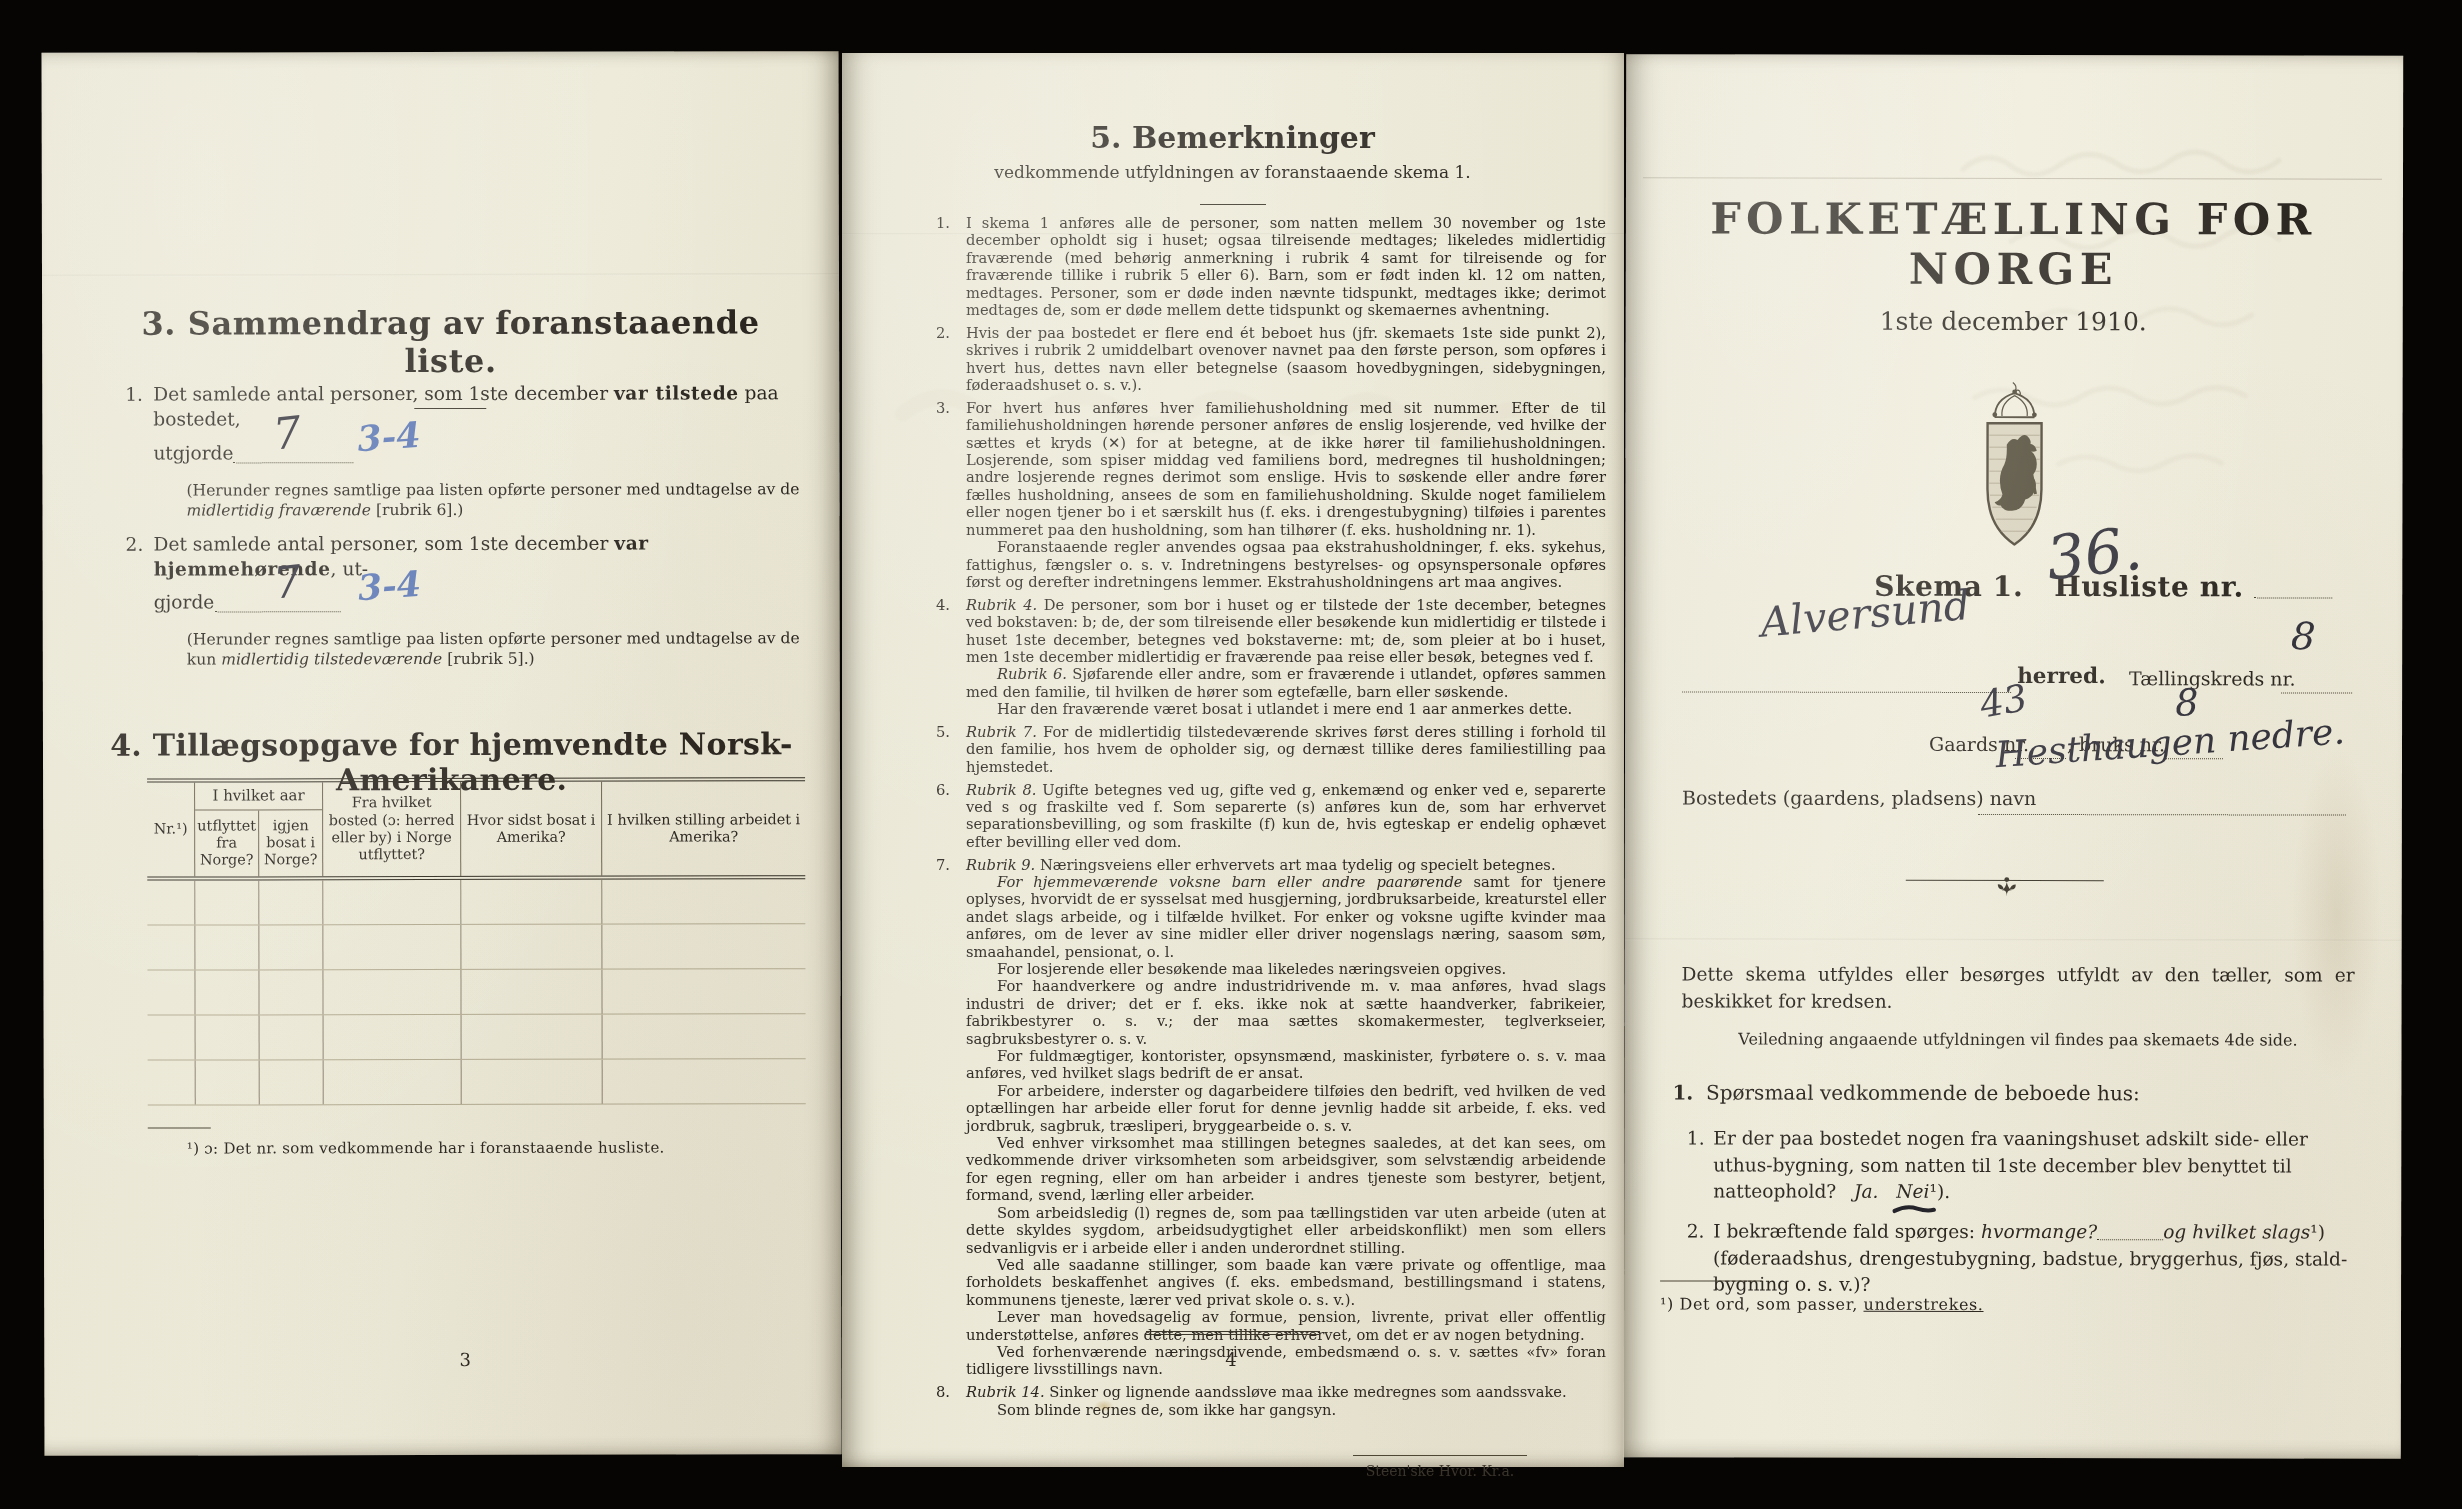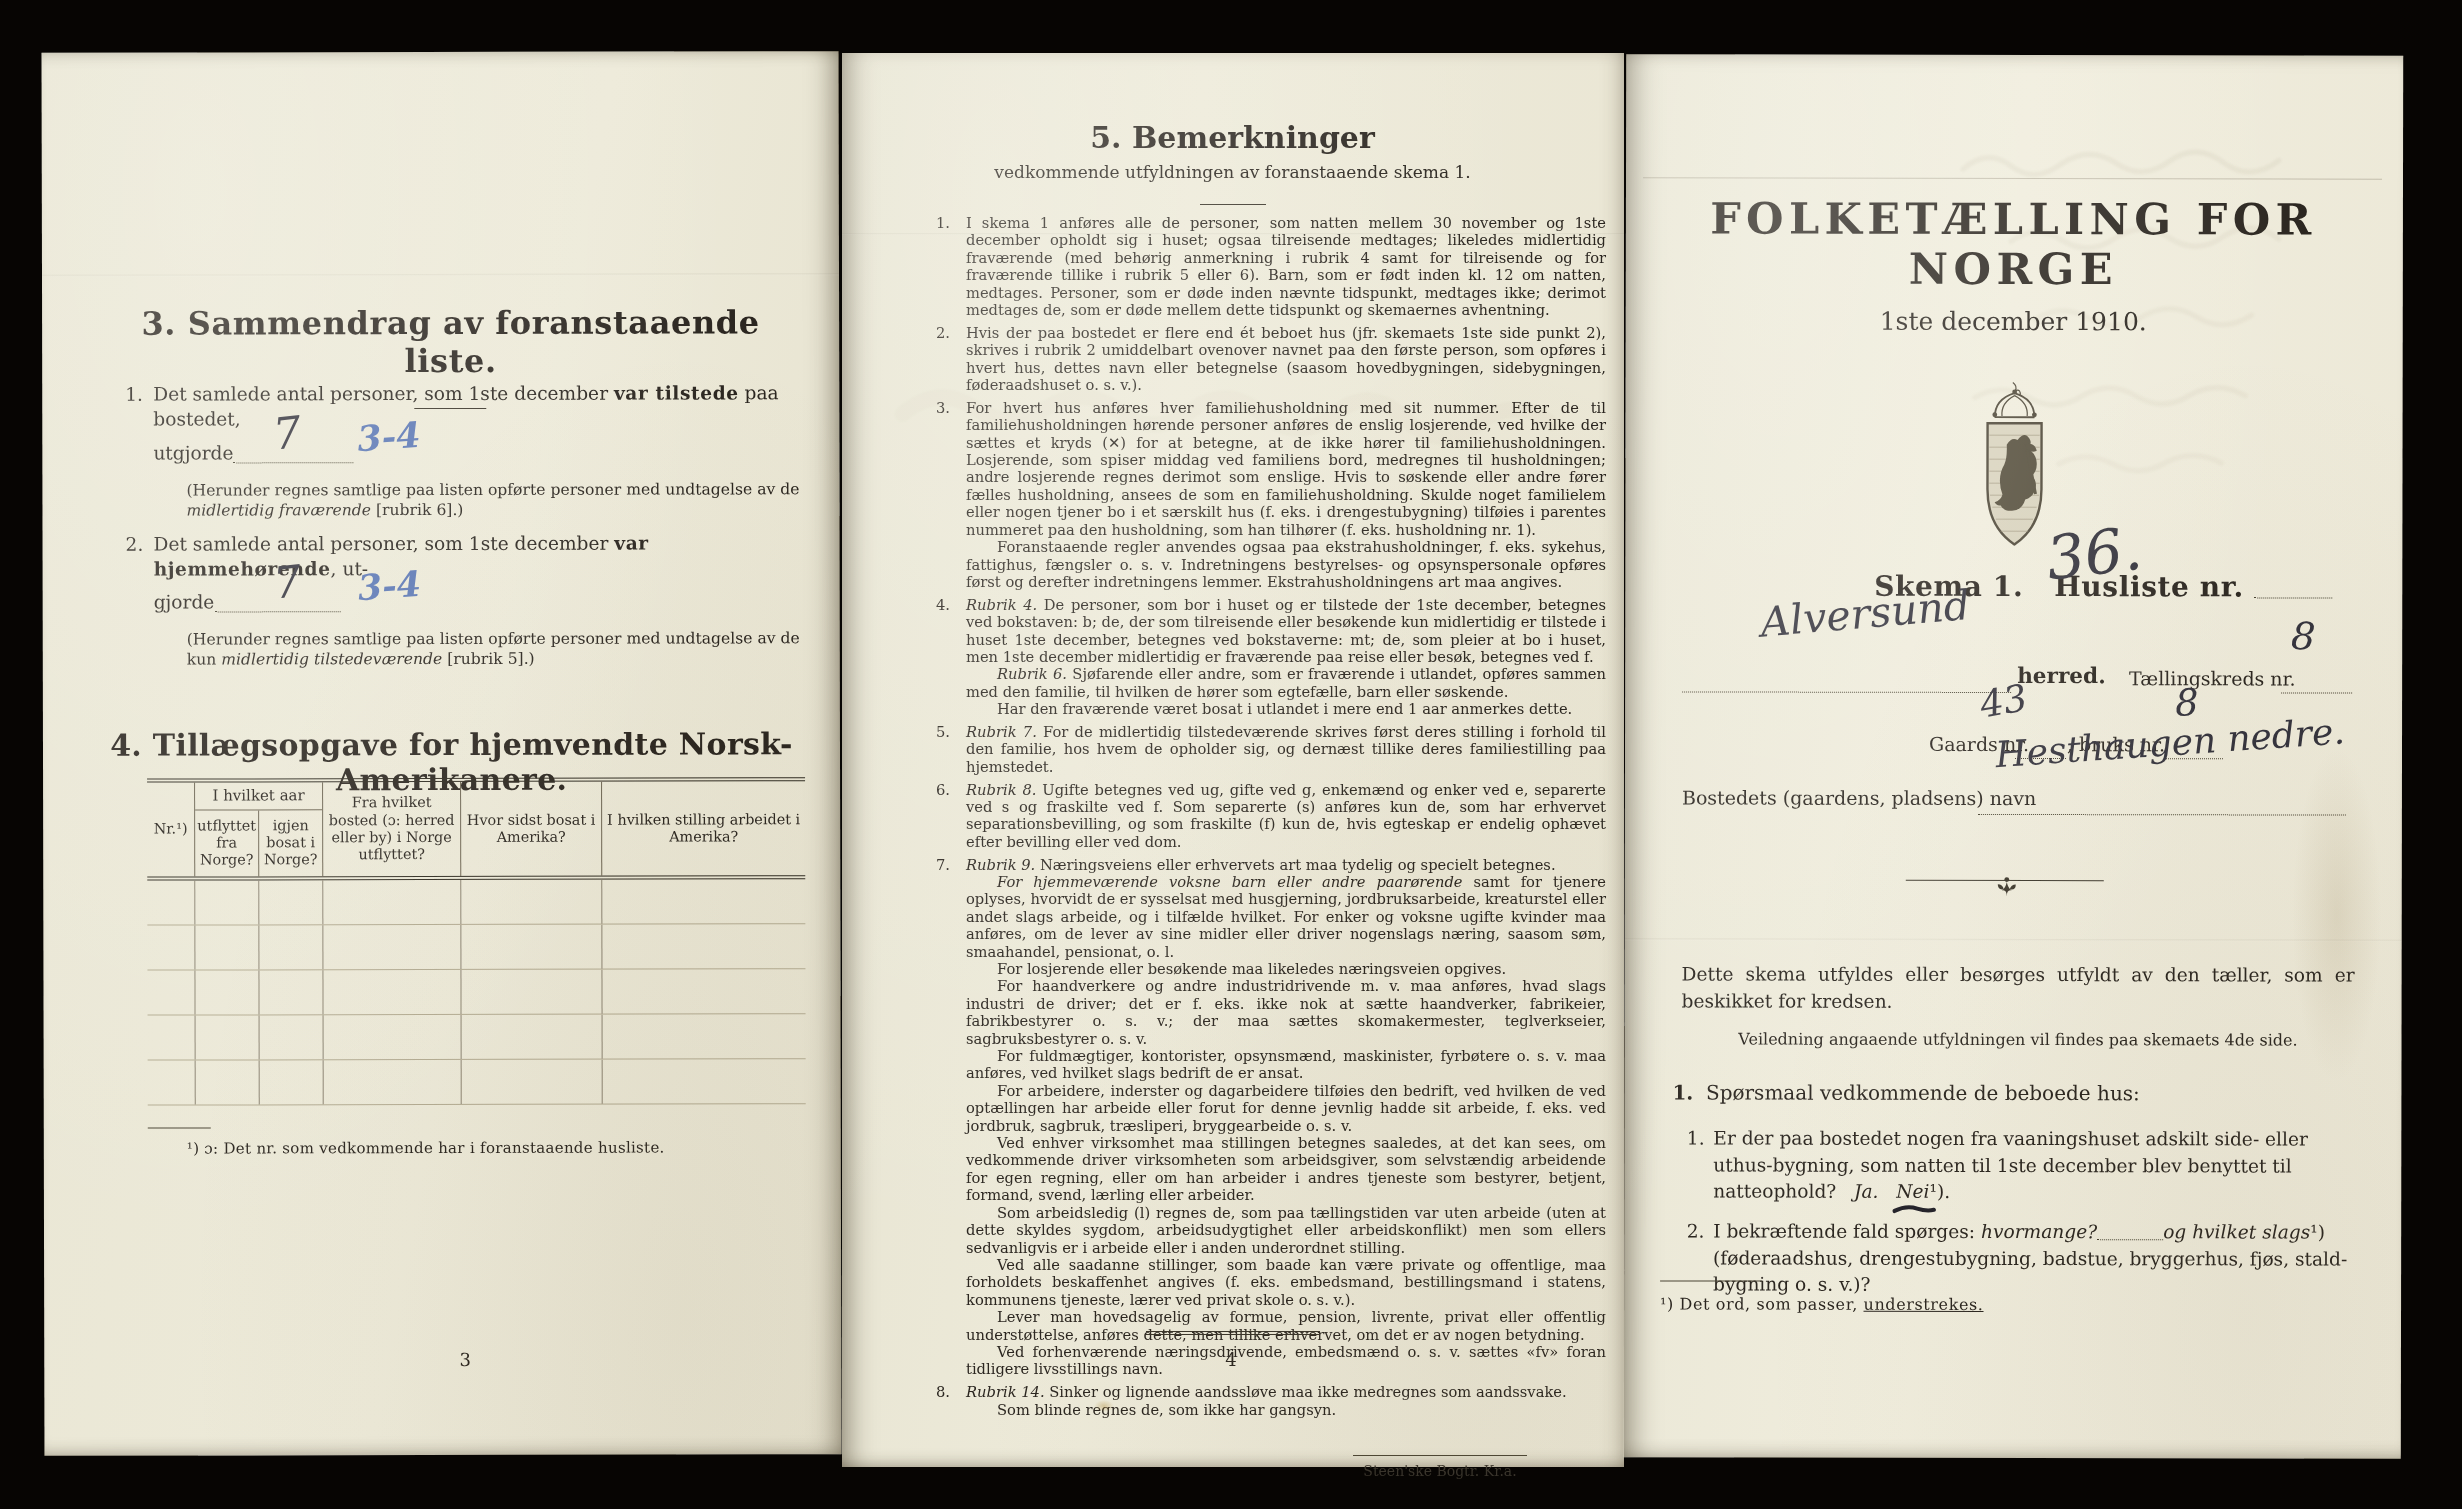--- a/index.html
+++ b/index.html
@@ -288,21 +288,21 @@
         <p class="bem-p cont">Ved forhenværende næringsdrivende, embedsmænd o. s. v. sættes «fv» foran tidligere livsstillings navn.</p>
       </div>
       <div class="bem-item">
         <span class="bem-num">8.</span>
         <p class="bem-p"><span class="lead">Rubrik 14.  </span>Sinker og lignende aandssløve maa ikke medregnes som aandssvake.</p>
         <p class="bem-p cont">Som blinde regnes de, som ikke har gangsyn.</p>
       </div>
     </div>
   <div class="abs dbl-rule"></div>
   <div class="abs center pageno pageno-mid">4</div>
-  <div class="abs printer">Steen'ske Bogtr.  Kr.a.</div>
+  <div class="abs printer">Steen'ske Hvor.  Kr.a.</div>
   <div class="stain" style="left:252px;top:1347px;width:20.4px;height:12px;background:radial-gradient(ellipse,rgba(170,130,40,.35),transparent 70%)"></div>
 </div>
 
 <div class="page" id="page-right">
   <div class="ghost" style="left:313px;top:72px;width:433px;height:373px">
     <svg width="433" height="373" viewBox="0 0 720 620">
       <path d="M40,70 q40,-35 80,-5 q40,30 85,-5 q45,-30 90,0 q45,30 90,-5 q45,-30 90,5 q45,30 90,-5" stroke-width="9" opacity="0.22"></path>
       <path d="M120,190 q40,-30 85,-2 q45,28 90,-5 q45,-28 90,2 q45,28 90,-5 q45,-28 90,5" stroke-width="9" opacity="0.20"></path>
       <path d="M160,320 q45,-28 90,-2 q45,26 90,-4 q45,-26 90,2 q45,26 90,-4" stroke-width="9" opacity="0.18"></path>
       <path d="M60,450 q45,-26 90,0 q45,26 90,-4 q45,-26 90,2 q45,26 90,-4 q45,-24 90,2" stroke-width="9" opacity="0.18"></path>

